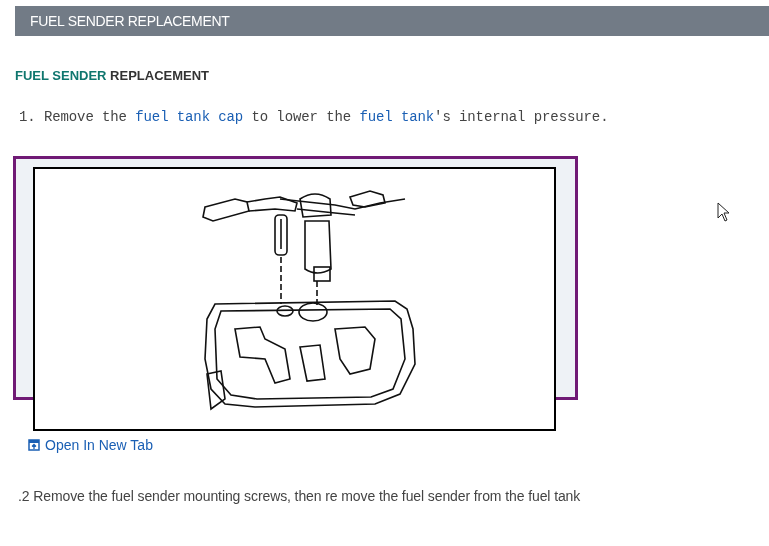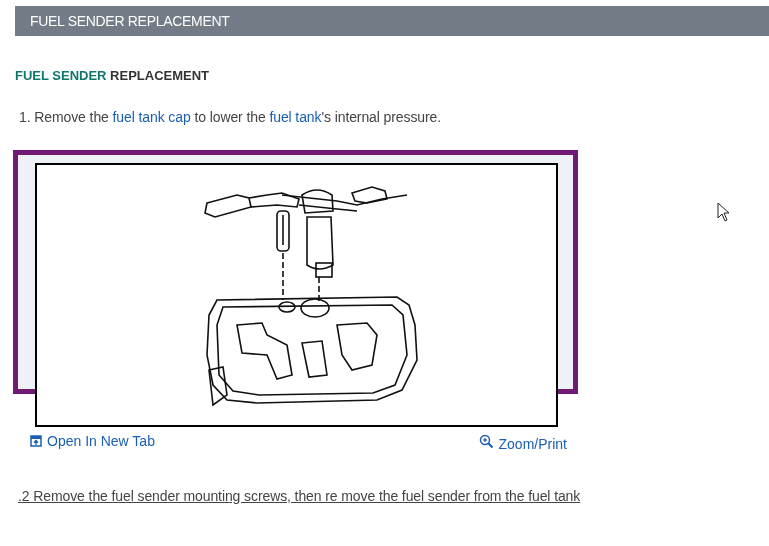--- a/index.html
+++ b/index.html
@@ -6,24 +6,24 @@
   body { width: 769px; height: 546px; position: relative; overflow: hidden;
          font-family: "Liberation Sans", "DejaVu Sans", sans-serif; color: #333333; }
   .header-bar { position: absolute; left: 15px; top: 6px; width: 754px; height: 30px;
                 background: #727b86; color: #ffffff; font-size: 14px; line-height: 30px;
                 box-sizing: border-box; padding-left: 15px; letter-spacing: -0.3px; }
   .section-title { position: absolute; left: 15px; top: 68px; font-size: 13px; font-weight: bold;
                    color: #333333; }
   .section-title .link { color: #0f766e; }
   .step { position: absolute; left: 19px; font-size: 14px; color: #444444; letter-spacing: -0.1px; }
   .step a { color: #1a5fb4; text-decoration: none; }
-  .step1 { top: 109px; }
-  .step2 { top: 488px; left: 18px; text-decoration: underline; }
-  .figure { position: absolute; left: 13px; top: 150px; width: 565px; height: 244px;
-            background: #eef2f6; border: 5px solid #701a75; box-sizing: border-box; }
+  .step1 { top: 109px; font-family: Liberation Mono, monospace; }
+  .step2 { top: 488px; left: 18px; }
+  .figure { position: absolute; left: 13px; top: 156px; width: 565px; height: 244px;
+            background: #eef2f6; border: 3px solid #701a75; box-sizing: border-box; }
   .figure-frame { position: absolute; left: 17px; top: 8px; width: 523px; height: 264px;
                   background: #ffffff; border: 2px solid #000000; box-sizing: border-box; }
   .figure-frame svg { position: absolute; left: 0; top: 0; width: 519px; height: 260px; }
   .fig-link { position: absolute; top: 278px; font-size: 14px; color: #1a5fb4; display: flex; align-items: center; cursor: pointer; }
   .fig-link.left { left: 12px; }
   .fig-link.right { right: 6px; top: 275px; }
   .fig-link svg { margin-right: 5px; }
   .cursor { position: absolute; left: 717px; top: 202px; }
 </style>
 </head>
@@ -78,29 +78,20 @@
     </svg>
   </div>
   <div class="fig-link left">
     <svg width="12" height="12" viewBox="0 0 12 12">
       <rect x="1" y="1" width="10" height="10" fill="none" stroke="#1a5fb4" stroke-width="1.5"></rect>
       <rect x="1" y="1" width="10" height="3" fill="#1a5fb4"></rect>
       <path d="M6 10 L6 5.5 M4 7.5 L6 5.5 L8 7.5" stroke="#1a5fb4" stroke-width="1.3" fill="none"></path>
     </svg>
     <span>Open In New Tab</span>
   </div>
-  <div class="fig-link right">
-    <svg width="15" height="15" viewBox="0 0 15 15">
-      <circle cx="6" cy="6" r="4.5" fill="none" stroke="#1a5fb4" stroke-width="1.5"></circle>
-      <line x1="9.3" y1="9.3" x2="13.5" y2="13.5" stroke="#1a5fb4" stroke-width="2"></line>
-      <line x1="4" y1="6" x2="8" y2="6" stroke="#1a5fb4" stroke-width="1.2"></line>
-      <line x1="6" y1="4" x2="6" y2="8" stroke="#1a5fb4" stroke-width="1.2"></line>
-    </svg>
-    <span style="margin-top:6px;">Zoom/Print</span>
-  </div>
 </div>
 
 <div class="step step2">
   <span>.2 Remove the fuel sender mounting screws, then re move the fuel sender from the fuel tank</span>
 </div>
 
 <svg class="cursor" width="14" height="20" viewBox="0 0 14 20">
   <path d="M1 1 L1 16 L5 12 L8 19 L10 18 L7 11 L12 11 Z" fill="#ffffff" stroke="#222" stroke-width="1"></path>
 </svg>
 

